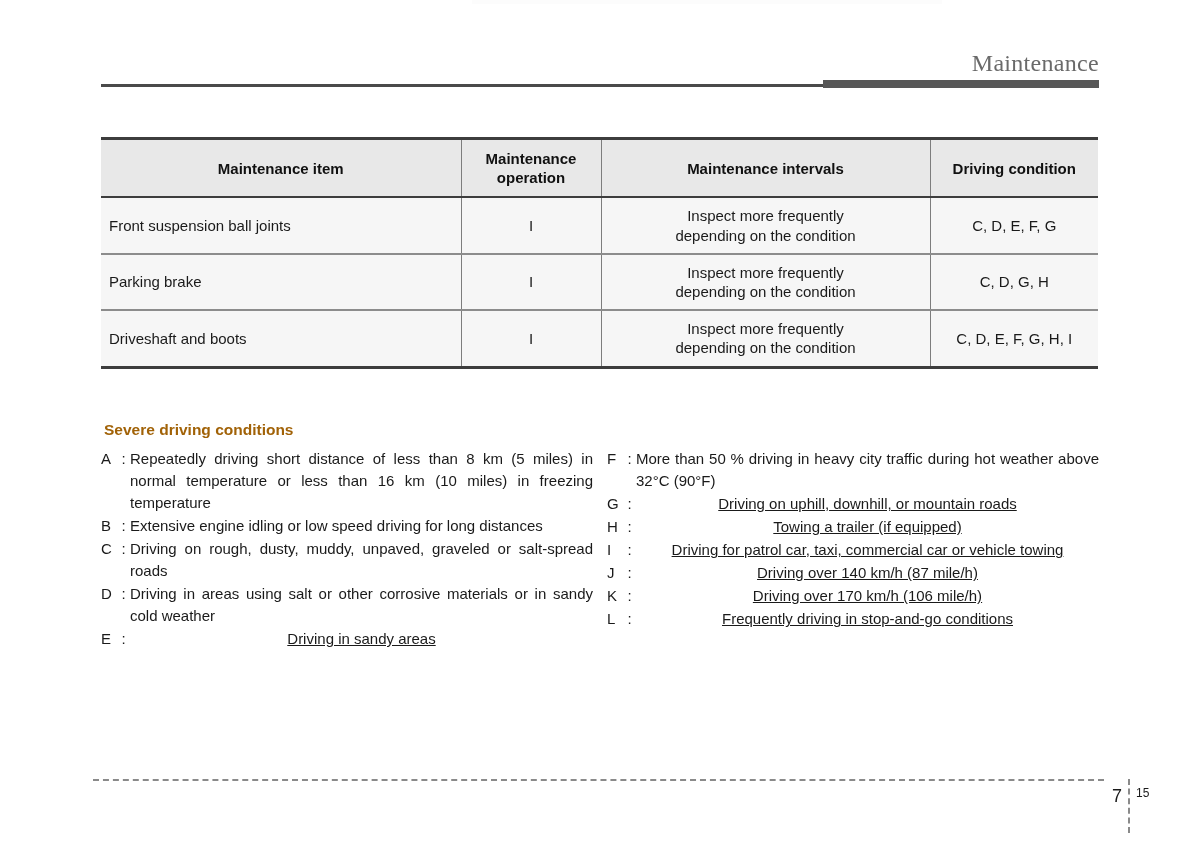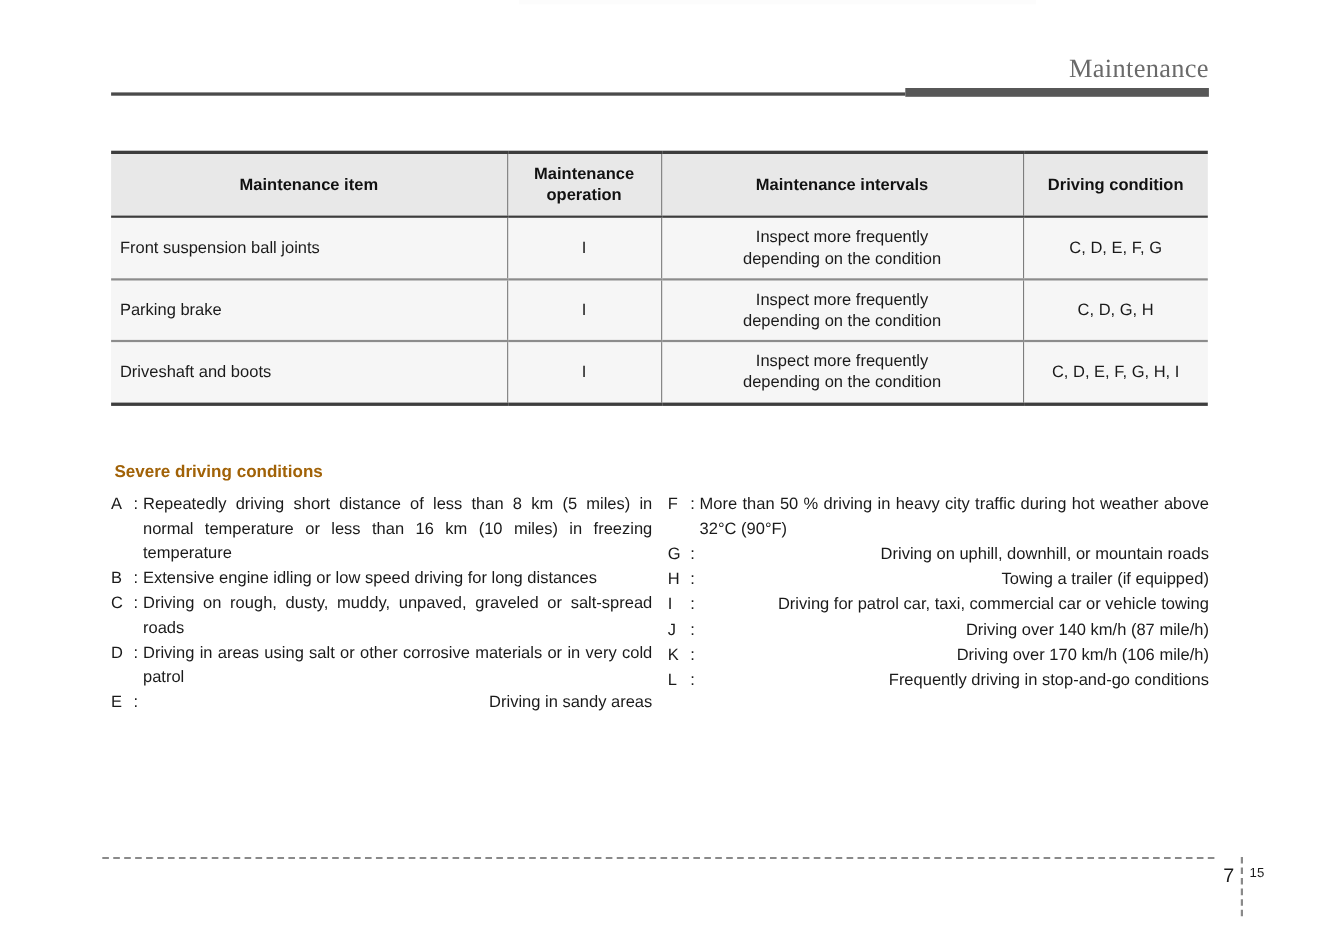--- a/index.html
+++ b/index.html
@@ -142,21 +142,21 @@
   .cond-colon {
     width: 13px;
     flex: 0 0 13px;
     text-align: center;
   }
   .cond-text {
     flex: 1 1 auto;
     text-align: justify;
     text-justify: inter-word;
   }
-  .cond-text.nojust { text-align: right; }
+  .cond-text.nojust { text-align: center; text-decoration: underline; }
 
   
   .footer-rule {
     position: absolute;
     left: 93px;
     top: 779px;
     width: 1011px;
     height: 0;
     border-top: 2px dashed #8a8a8a;
   }
@@ -264,21 +264,21 @@
 
       <div class="cond-row">
         <span class="cond-letter">C</span>
         <span class="cond-colon">:</span>
         <span class="cond-text">Driving on rough, dusty, muddy, unpaved, graveled or salt-spread roads</span>
       </div>
 
       <div class="cond-row">
         <span class="cond-letter">D</span>
         <span class="cond-colon">:</span>
-        <span class="cond-text">Driving in areas using salt or other corrosive materials or in very cold patrol</span>
+        <span class="cond-text">Driving in areas using salt or other corrosive materials or in sandy cold weather</span>
       </div>
 
       <div class="cond-row">
         <span class="cond-letter">E</span>
         <span class="cond-colon">:</span>
         <span class="cond-text nojust">Driving in sandy areas</span>
       </div>
 
     </div>
     <div class="severe-col-right">

